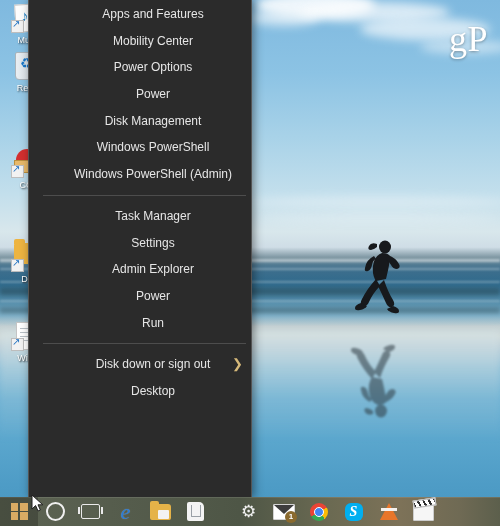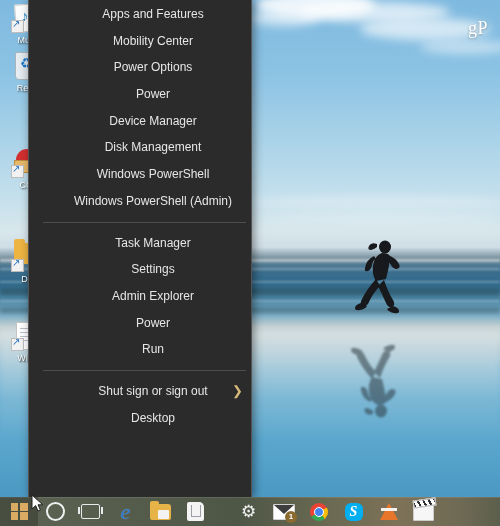--- a/index.html
+++ b/index.html
@@ -88,21 +88,21 @@
     opacity: .55;
     filter: blur(1.1px);
   }
   #runner svg, #runner-reflection svg { width: 100%; height: 100%; display:block; }
 
   
   #watermark {
     position: absolute;
     right: 12px; top: 18px;
     font-family: "Liberation Serif", serif;
-    font-size: 18px;
+    font-size: 36px;
     color: #ffffff;
     text-shadow: 0 1px 3px rgba(0,0,0,.35);
     letter-spacing: .5px;
   }
 
   
   .desk-icon {
     position: absolute;
     left: 4px;
     width: 46px;
@@ -579,23 +579,20 @@
     <div class="menu-item">
       <span>Mobility Center</span>
     </div>
     <div class="menu-item">
       <span>Power Options</span>
     </div>
     <div class="menu-item">
       <span>Power</span>
     </div>
     <div class="menu-item">
-      <span>Device Manager</span>
-    </div>
-    <div class="menu-item">
       <span>Disk Management</span>
     </div>
     <div class="menu-item">
       <span>Windows PowerShell</span>
     </div>
     <div class="menu-item">
       <span>Windows PowerShell (Admin)</span>
     </div>
 
     <div class="menu-sep"></div>
@@ -612,21 +609,21 @@
     <div class="menu-item">
       <span>Power</span>
     </div>
     <div class="menu-item">
       <span>Run</span>
     </div>
 
     <div class="menu-sep"></div>
 
     <div class="menu-item">
-      <span>Shut sign or sign out</span>
+      <span>Disk down or sign out</span>
       <span class="submenu-chevron">❯</span>
     </div>
     <div class="menu-item">
       <span>Desktop</span>
     </div>
   </div>
 
   <div id="taskbar">
 
     <div class="tb-btn active" id="tb-start">

